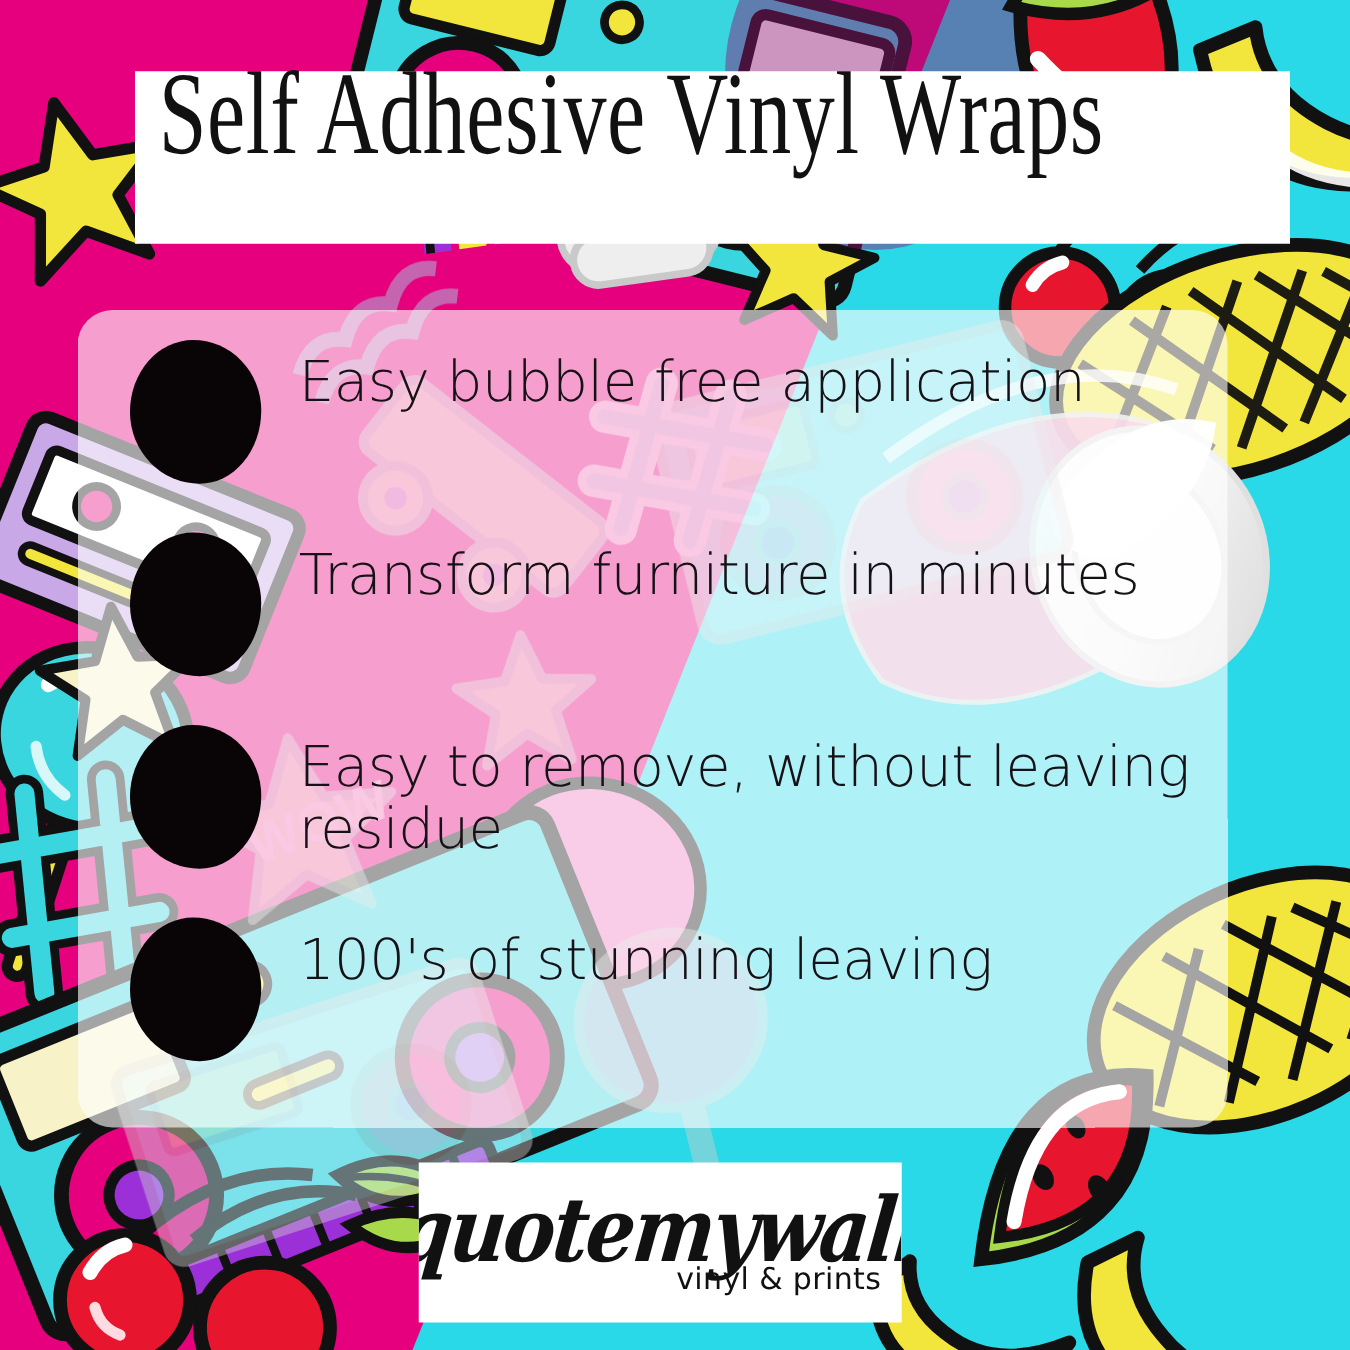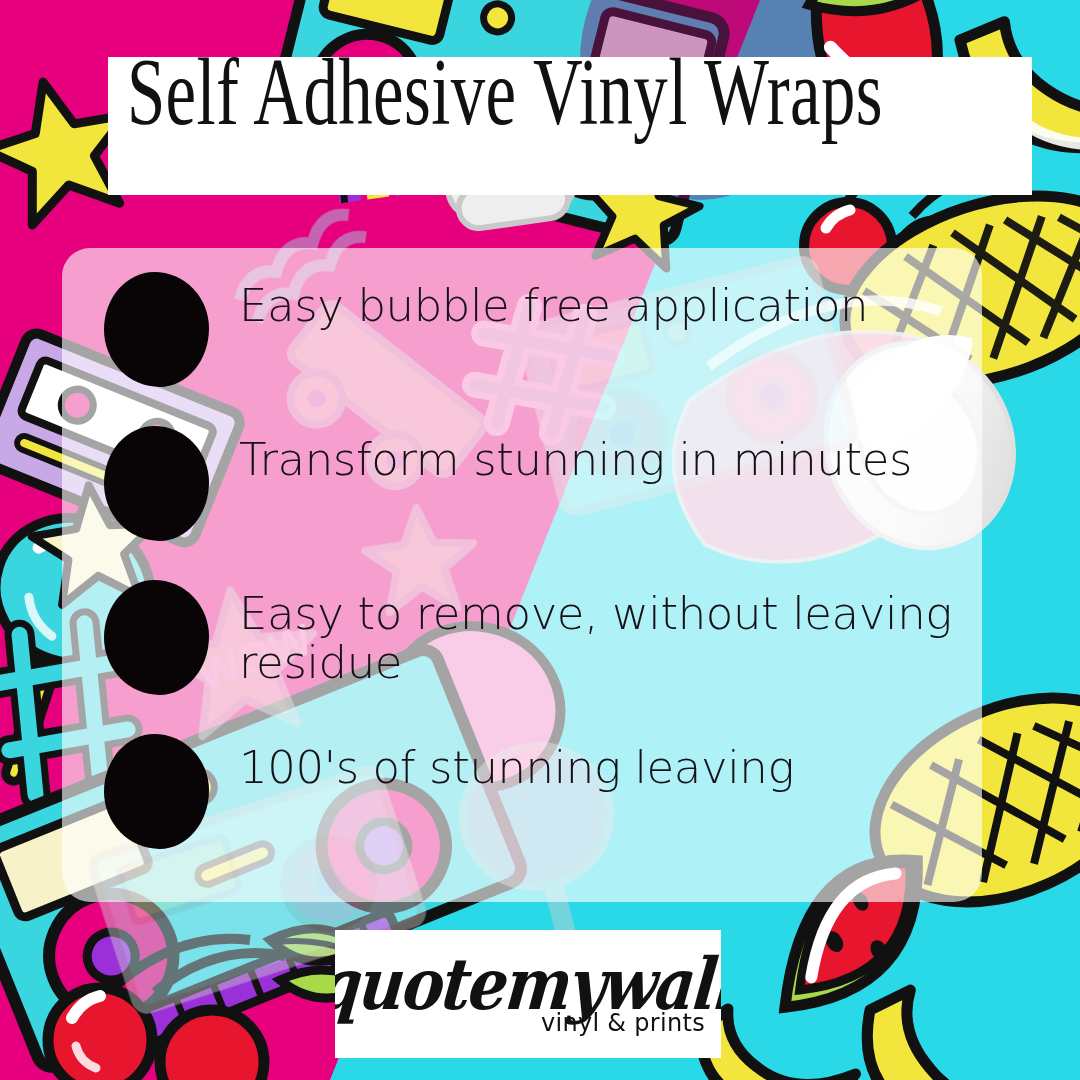--- a/index.html
+++ b/index.html
@@ -336,21 +336,21 @@
   <div class="panel">
     <div class="bullets">
 
       <div class="bullet-row">
         <div class="dot"></div>
         <div class="bullet-text">Easy bubble free application</div>
       </div>
 
       <div class="bullet-row">
         <div class="dot"></div>
-        <div class="bullet-text">Transform stunning in minutes</div>
+        <div class="bullet-text">Transform furniture in minutes</div>
       </div>
 
       <div class="bullet-row">
         <div class="dot"></div>
         <div class="bullet-text">Easy to remove, without leaving residue</div>
       </div>
 
       <div class="bullet-row">
         <div class="dot"></div>
         <div class="bullet-text">100's of stunning leaving</div>

